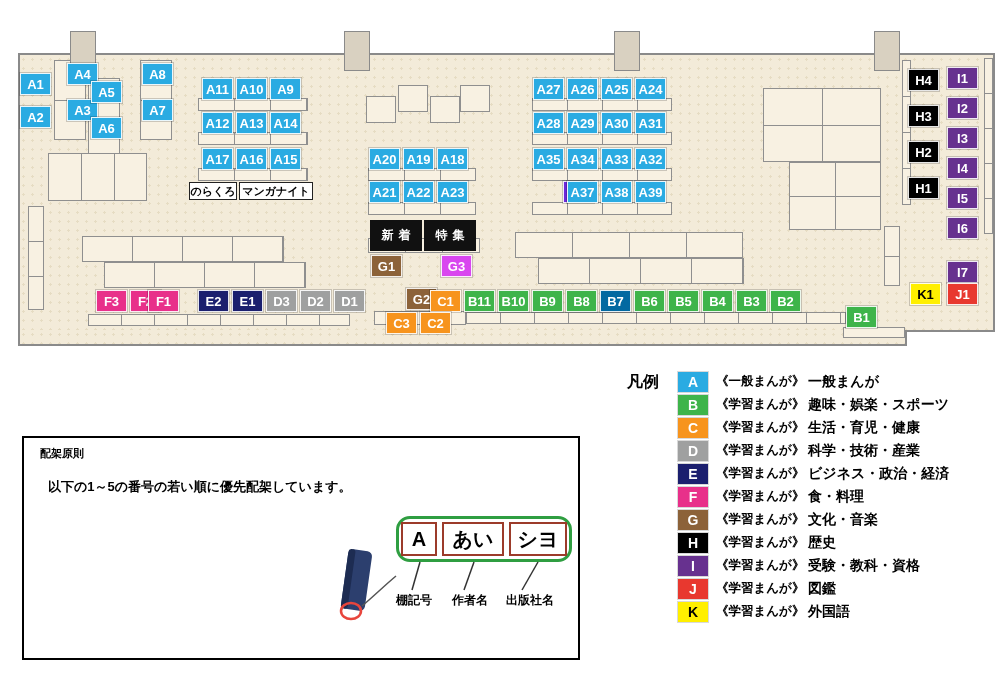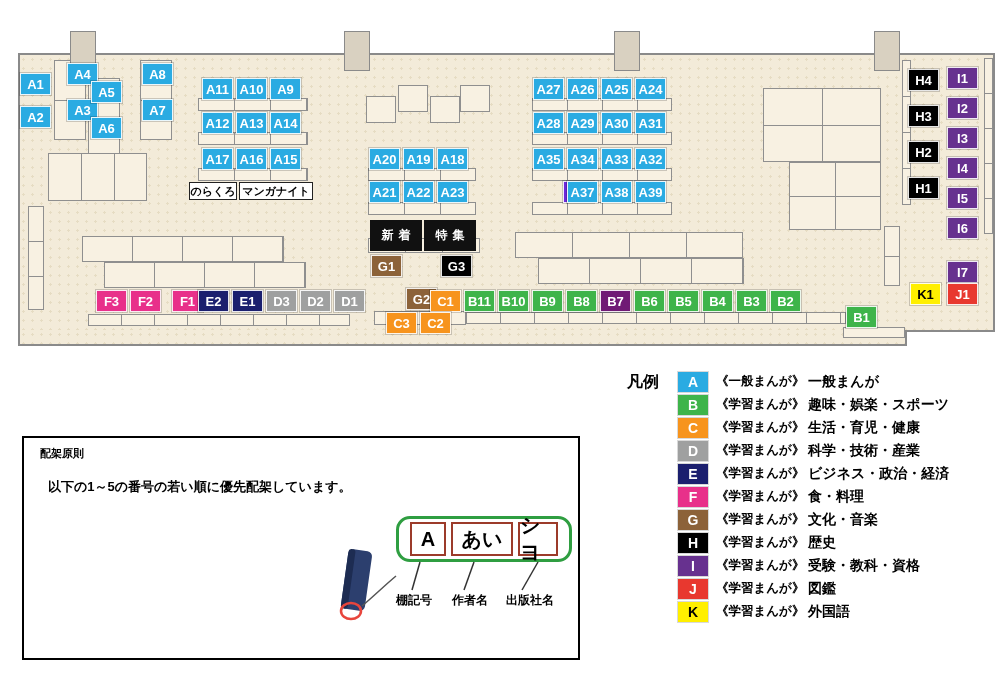--- a/index.html
+++ b/index.html
@@ -35,21 +35,21 @@
   .principles-intro { position:absolute; left:24px; top:40px; font-size:13px; font-weight:bold; }
   .principles-list { position:absolute; left:30px; top:62px; font-size:13px; font-weight:bold; line-height:19px; }
   .principle-item { white-space:pre; }
 
   .example-box { position:absolute; left:396px; top:516px; width:176px; height:46px; border:3px solid #2f9e41;
                  border-radius:14px; background:#fff; display:flex; align-items:center; justify-content:center; gap:5px; z-index:7; }
   .example-cell { height:34px; border:2px solid #9c3b2a; display:flex; align-items:center; justify-content:center;
                   font-size:20px; font-weight:bold; background:#fff; color:#000; }
   .example-cell:nth-child(1){ width:36px; }
   .example-cell:nth-child(2){ width:62px; }
-  .example-cell:nth-child(3){ width:40px; }
+  .example-cell:nth-child(3){ width:58px; }
   .example-caption { position:absolute; font-size:12px; font-weight:bold; z-index:7; }
   .example-connectors { position:absolute; left:390px; top:560px; z-index:7; }
   .book-icon { position:absolute; left:328px; top:544px; z-index:7; }
 </style>
 </head>
 <body>
 
 <div class="canvas">
 
   <div class="floor" style="left:19px;top:55px;width:974px;height:275px"></div>
@@ -135,35 +135,35 @@
       <div class="shelf-label" style="left: 533px; top: 148px; background: rgb(42, 171, 226); color: rgb(255, 255, 255);">A35</div>
       <div class="shelf-label" style="left: 567px; top: 148px; background: rgb(42, 171, 226); color: rgb(255, 255, 255);">A34</div>
       <div class="shelf-label" style="left: 601px; top: 148px; background: rgb(42, 171, 226); color: rgb(255, 255, 255);">A33</div>
       <div class="shelf-label" style="left: 635px; top: 148px; background: rgb(42, 171, 226); color: rgb(255, 255, 255);">A32</div>
       <div class="shelf-label" style="left: 563px; top: 181px; background: #6d28d9; color: rgb(255, 255, 255);">A36</div>
       <div class="shelf-label" style="left: 567px; top: 181px; background: rgb(42, 171, 226); color: rgb(255, 255, 255);">A37</div>
       <div class="shelf-label" style="left: 601px; top: 181px; background: rgb(42, 171, 226); color: rgb(255, 255, 255);">A38</div>
       <div class="shelf-label" style="left: 635px; top: 181px; background: rgb(42, 171, 226); color: rgb(255, 255, 255);">A39</div>
       <div class="shelf-label" style="left: 371px; top: 255px; background: rgb(140, 98, 57); color: rgb(255, 255, 255);">G1</div>
       <div class="shelf-label" style="left: 406px; top: 255px; background: rgb(140, 98, 57); color: rgb(255, 255, 255); margin-top: 33px;">G2</div>
-      <div class="shelf-label" style="left: 441px; top: 255px; background: #000000; color: rgb(255, 255, 255);">G3</div>
+      <div class="shelf-label" style="left: 441px; top: 255px; background: #d946ef; color: rgb(255, 255, 255);">G3</div>
       <div class="shelf-label" style="left: 96px; top: 290px; background: rgb(232, 48, 138); color: rgb(255, 255, 255);">F3</div>
       <div class="shelf-label" style="left: 130px; top: 290px; background: rgb(232, 48, 138); color: rgb(255, 255, 255);">F2</div>
-      <div class="shelf-label" style="left: 172px; top: 290px; background: rgb(232, 48, 138); color: rgb(255, 255, 255);">F1</div>
+      <div class="shelf-label" style="left: 148px; top: 290px; background: rgb(232, 48, 138); color: rgb(255, 255, 255);">F1</div>
       <div class="shelf-label" style="left: 198px; top: 290px; background: rgb(27, 31, 110); color: rgb(255, 255, 255); text-align: right;">E2</div>
       <div class="shelf-label" style="left: 232px; top: 290px; background: rgb(27, 31, 110); color: rgb(255, 255, 255);">E1</div>
       <div class="shelf-label" style="left: 266px; top: 290px; background: rgb(159, 160, 160); color: rgb(255, 255, 255);">D3</div>
       <div class="shelf-label" style="left: 300px; top: 290px; background: rgb(159, 160, 160); color: rgb(255, 255, 255);">D2</div>
       <div class="shelf-label" style="left: 334px; top: 290px; background: rgb(159, 160, 160); color: rgb(255, 255, 255);">D1</div>
       <div class="shelf-label" style="left: 430px; top: 290px; background: rgb(247, 148, 29); color: rgb(255, 255, 255);">C1</div>
       <div class="shelf-label" style="left: 464px; top: 290px; background: rgb(62, 180, 74); color: rgb(255, 255, 255);">B11</div>
       <div class="shelf-label" style="left: 498px; top: 290px; background: rgb(62, 180, 74); color: rgb(255, 255, 255);">B10</div>
       <div class="shelf-label" style="left: 532px; top: 290px; background: rgb(62, 180, 74); color: rgb(255, 255, 255);">B9</div>
       <div class="shelf-label" style="left: 566px; top: 290px; background: rgb(62, 180, 74); color: rgb(255, 255, 255);">B8</div>
-      <div class="shelf-label" style="left: 600px; top: 290px; background: #701a75; color: rgb(255, 255, 255);">B7</div>
+      <div class="shelf-label" style="left: 600px; top: 290px; background: #0369a1; color: rgb(255, 255, 255);">B7</div>
       <div class="shelf-label" style="left: 634px; top: 290px; background: rgb(62, 180, 74); color: rgb(255, 255, 255);">B6</div>
       <div class="shelf-label" style="left: 668px; top: 290px; background: rgb(62, 180, 74); color: rgb(255, 255, 255);">B5</div>
       <div class="shelf-label" style="left: 702px; top: 290px; background: rgb(62, 180, 74); color: rgb(255, 255, 255);">B4</div>
       <div class="shelf-label" style="left: 736px; top: 290px; background: rgb(62, 180, 74); color: rgb(255, 255, 255);">B3</div>
       <div class="shelf-label" style="left: 770px; top: 290px; background: rgb(62, 180, 74); color: rgb(255, 255, 255);">B2</div>
       <div class="shelf-label" style="left: 386px; top: 312px; background: rgb(247, 148, 29); color: rgb(255, 255, 255);">C3</div>
       <div class="shelf-label" style="left: 420px; top: 312px; background: rgb(247, 148, 29); color: rgb(255, 255, 255);">C2</div>
       <div class="shelf-label" style="left: 846px; top: 306px; background: rgb(62, 180, 74); color: rgb(255, 255, 255);">B1</div>
       <div class="shelf-label" style="left: 908px; top: 69px; background: rgb(0, 0, 0); color: rgb(255, 255, 255);">H4</div>
       <div class="shelf-label" style="left: 908px; top: 105px; background: rgb(0, 0, 0); color: rgb(255, 255, 255);">H3</div>

